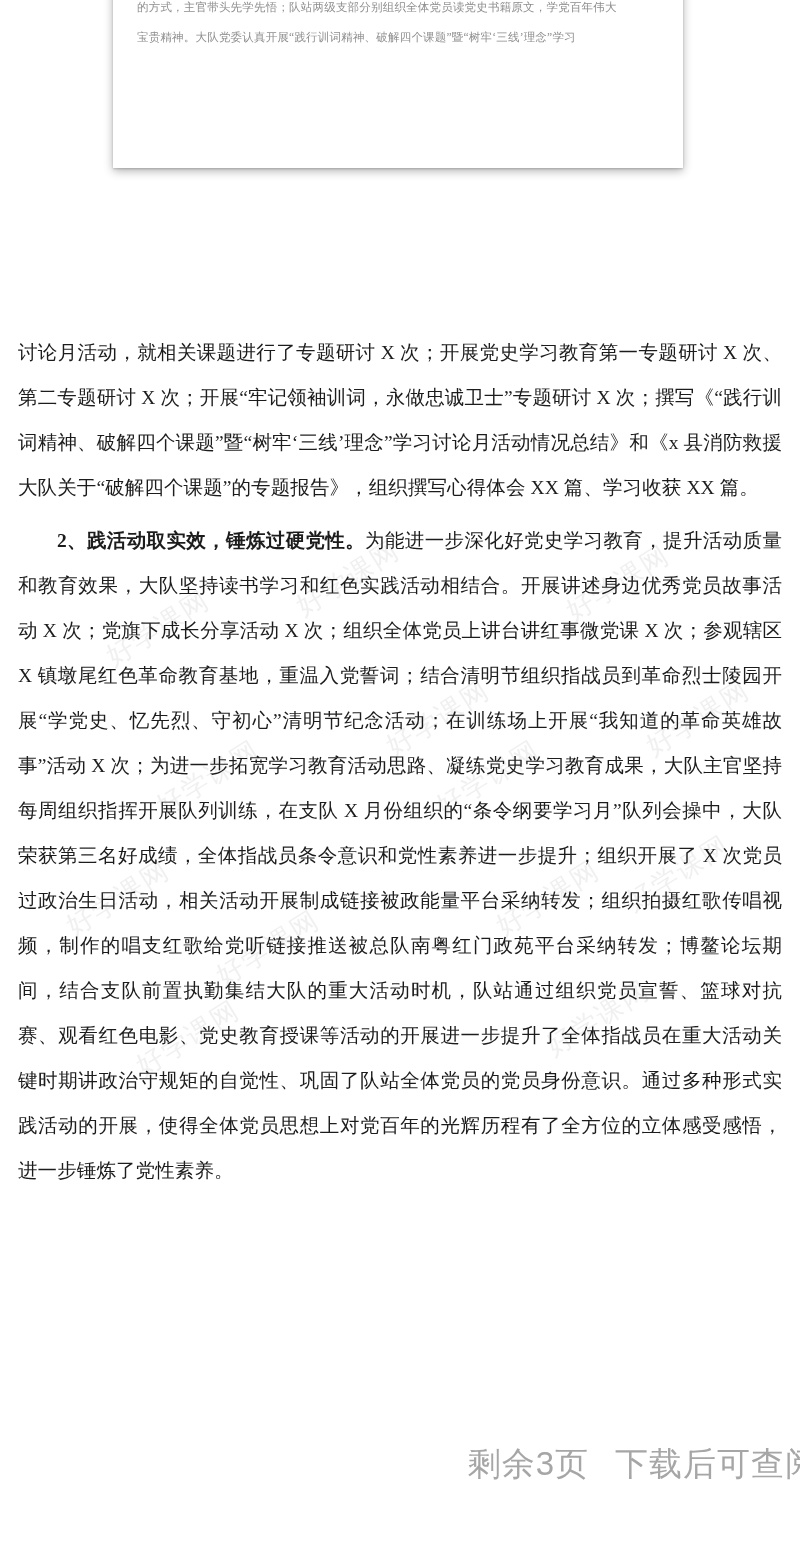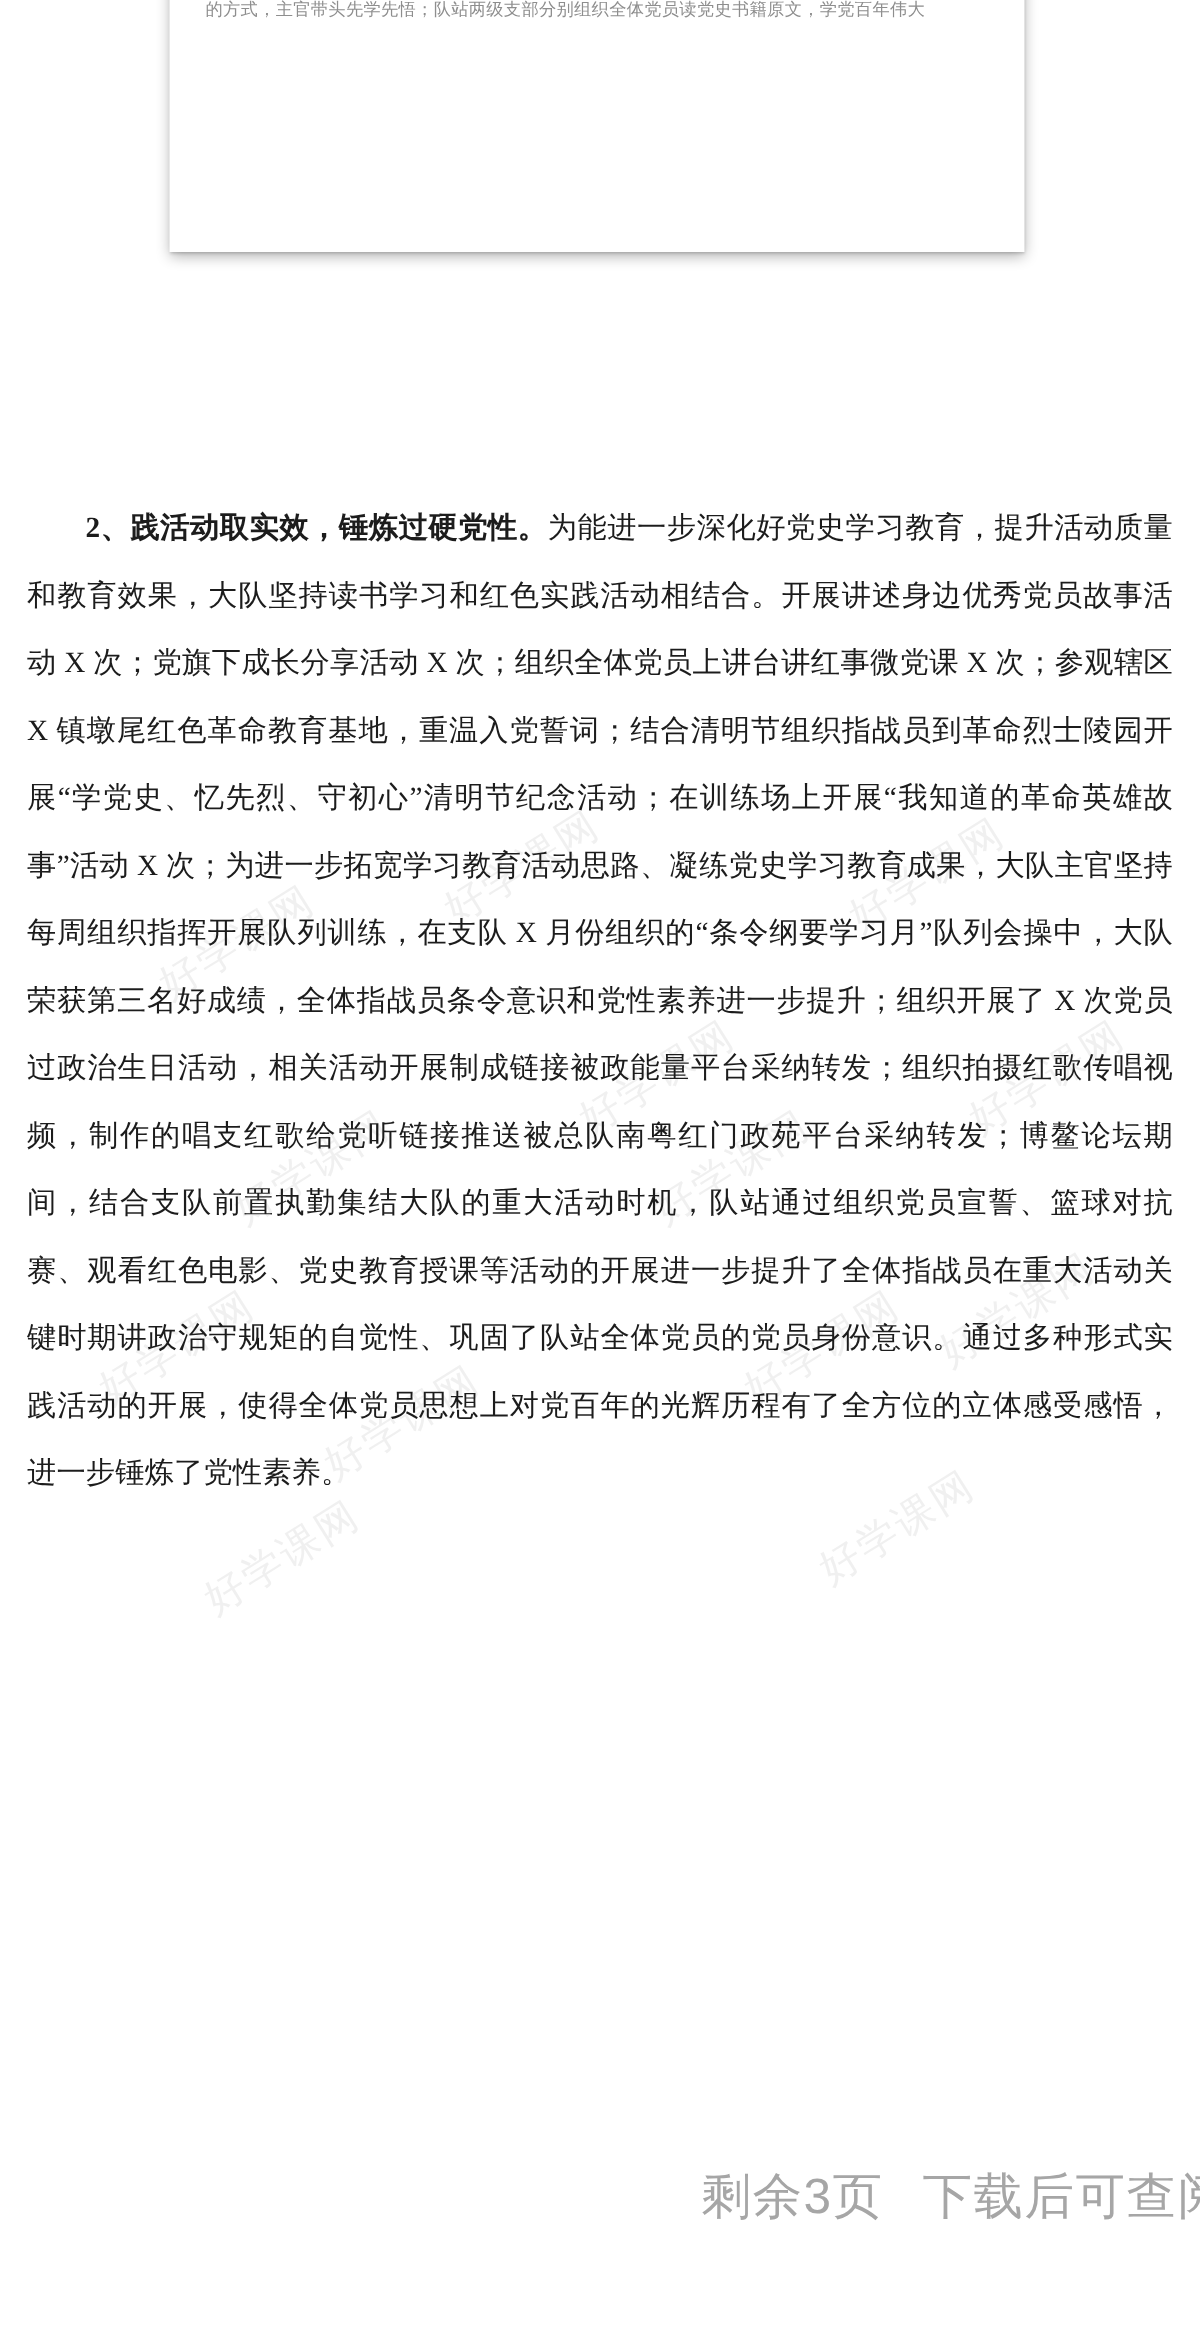--- a/index.html
+++ b/index.html
@@ -101,39 +101,41 @@
     padding-left: 19px;
   }
   #footer-hint .gap { display: inline-block; width: 26px; }
 </style>
 </head>
 <body>
 
 <div id="page-card-top">
   <div class="card-inner">
     <div class="card-line l1">的方式，主官带头先学先悟；队站两级支部分别组织全体党员读党史书籍原文，学党百年伟大</div>
+    <div class="card-line">宝贵精神。大队党委认真开展“践行训词精神、破解四个课题”暨“树牢‘三线’理念”学习</div>
   </div>
 </div>
 
 <div class="wm" style="left:290px; top:560px;">好学课网</div>
 <div class="wm" style="left:560px; top:565px;">好学课网</div>
 <div class="wm" style="left:100px; top:610px;">好学课网</div>
 <div class="wm" style="left:380px; top:700px;">好学课网</div>
 <div class="wm" style="left:640px; top:700px;">好学课网</div>
 <div class="wm" style="left:150px; top:760px;">好学课网</div>
 <div class="wm" style="left:430px; top:760px;">好学课网</div>
 <div class="wm" style="left:60px;  top:880px;">好学课网</div>
 <div class="wm" style="left:210px; top:930px;">好学课网</div>
 <div class="wm" style="left:490px; top:880px;">好学课网</div>
 <div class="wm" style="left:620px; top:855px;">好学课网</div>
 <div class="wm" style="left:130px; top:1020px;">好学课网</div>
 <div class="wm" style="left:540px; top:1000px;">好学课网</div>
 
 <div id="doc-body">
 
+  <p class="para"><span>讨论月活动，就相关课题进行了专题研讨 X 次；开展党史学习教育第一专题研讨 X 次、第二专题研讨 X 次；开展“牢记领袖训词，永做忠诚卫士”专题研讨 X 次；撰写《“践行训词精神、破解四个课题”暨“树牢‘三线’理念”学习讨论月活动情况总结》和《x 县消防救援大队关于“破解四个课题”的专题报告》，组织撰写心得体会 XX 篇、学习收获 XX 篇。</span></p>
 
   <p class="para indent"><b>2、践活动取实效，锤炼过硬党性。</b><span>为能进一步深化好党史学习教育，提升活动质量和教育效果，大队坚持读书学习和红色实践活动相结合。开展讲述身边优秀党员故事活动 X 次；党旗下成长分享活动 X 次；组织全体党员上讲台讲红事微党课 X 次；参观辖区 X 镇墩尾红色革命教育基地，重温入党誓词；结合清明节组织指战员到革命烈士陵园开展“学党史、忆先烈、守初心”清明节纪念活动；在训练场上开展“我知道的革命英雄故事”活动 X 次；为进一步拓宽学习教育活动思路、凝练党史学习教育成果，大队主官坚持每周组织指挥开展队列训练，在支队 X 月份组织的“条令纲要学习月”队列会操中，大队荣获第三名好成绩，全体指战员条令意识和党性素养进一步提升；组织开展了 X 次党员过政治生日活动，相关活动开展制成链接被政能量平台采纳转发；组织拍摄红歌传唱视频，制作的唱支红歌给党听链接推送被总队南粤红门政苑平台采纳转发；博鳌论坛期间，结合支队前置执勤集结大队的重大活动时机，队站通过组织党员宣誓、篮球对抗赛、观看红色电影、党史教育授课等活动的开展进一步提升了全体指战员在重大活动关键时期讲政治守规矩的自觉性、巩固了队站全体党员的党员身份意识。通过多种形式实践活动的开展，使得全体党员思想上对党百年的光辉历程有了全方位的立体感受感悟，进一步锤炼了党性素养。</span></p>
 
 
 </div>
 
 <div id="footer-hint">
   <span>剩余3页</span><span class="gap"></span><span>下载后可查阅</span>
 </div>
 

